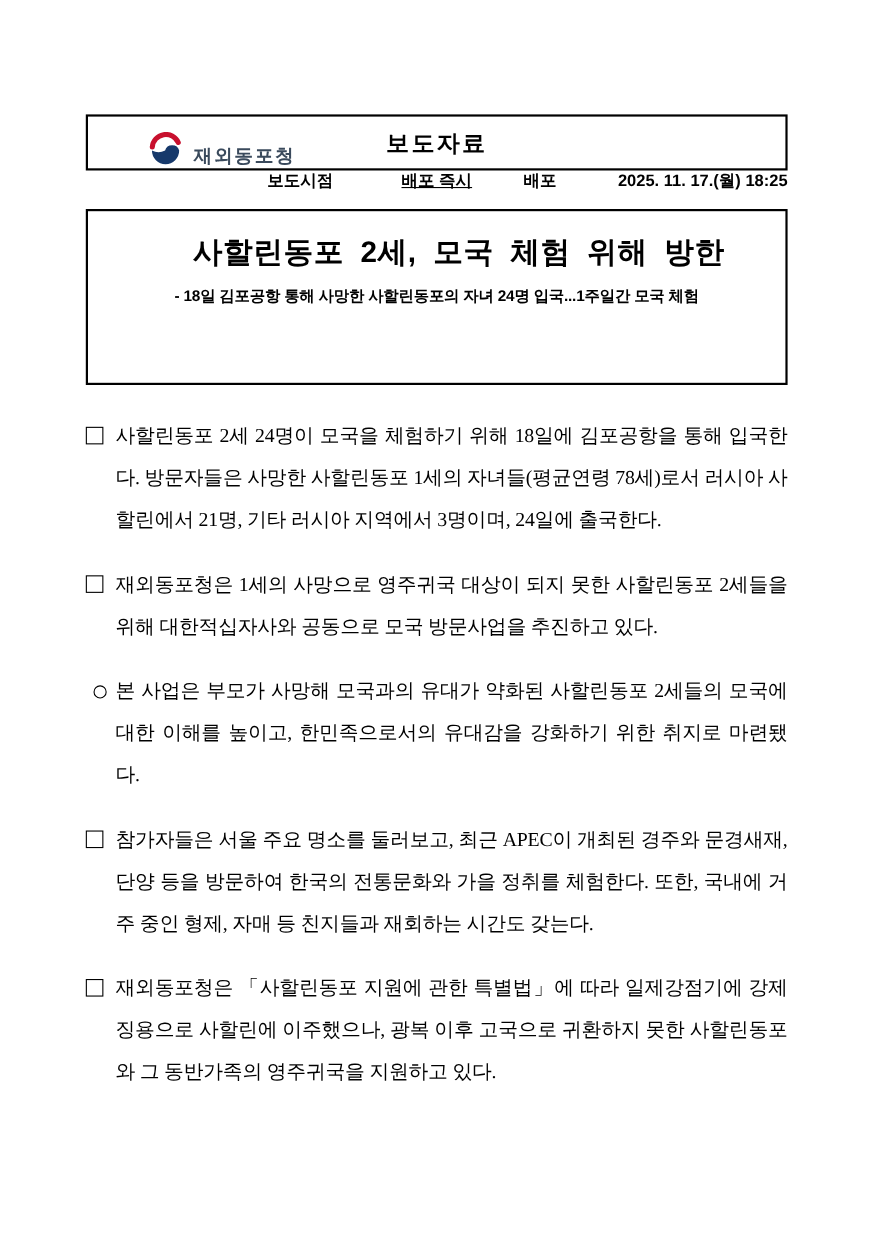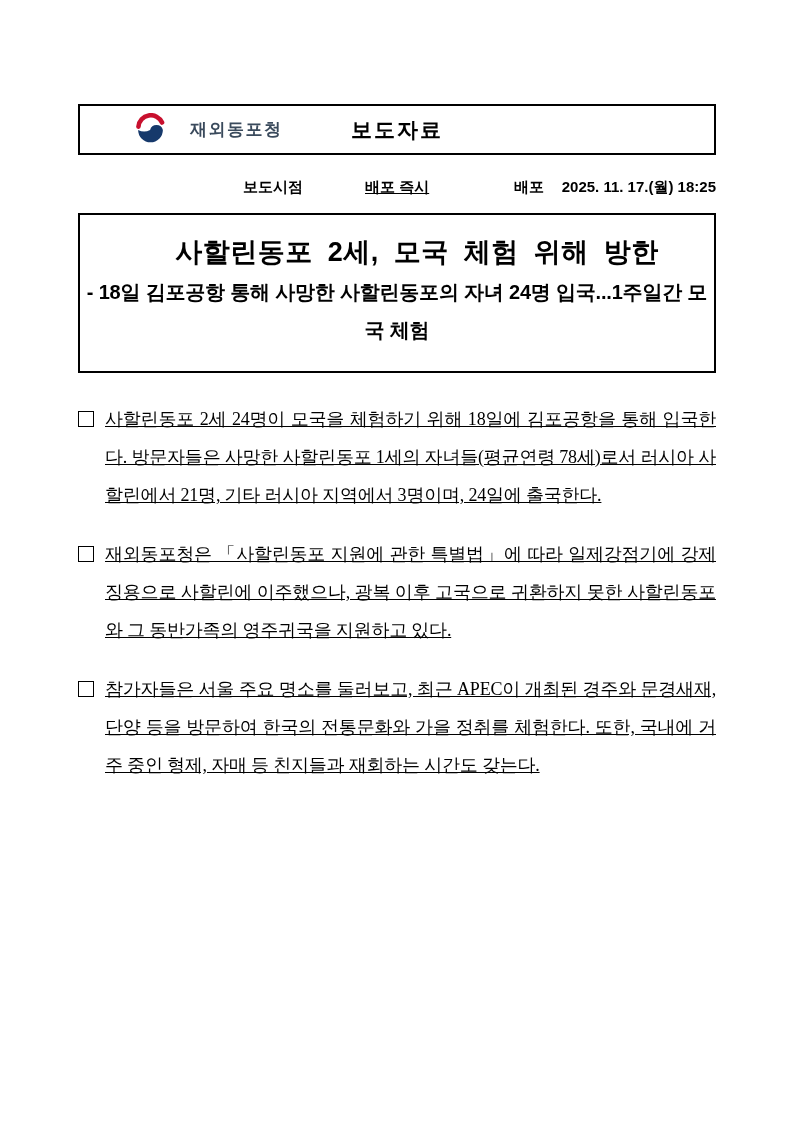--- a/index.html
+++ b/index.html
@@ -26,22 +26,22 @@
     height: 51px;
     border: 2px solid #000;
     position: relative;
   }
   .logo-group {
     position: absolute;
     left: 54px;
     top: 0;
     height: 100%;
     display: flex;
-    align-items: center;
-    gap: 23px;
+    align-items: flex-end;
+    gap: 9px;
   }
   .logo-svg { width: 33px; height: 33px; display: block; }
   .agency-name {
     font-family: "Liberation Sans", sans-serif;
     font-weight: bold;
     font-size: 17px;
     color: #3a4a5c;
     letter-spacing: 1.5px;
   }
   .doc-type {
@@ -54,68 +54,66 @@
     font-family: "Liberation Sans", sans-serif;
     font-weight: bold;
     font-size: 21px;
     letter-spacing: 2px;
   }
 
   
   .info-row {
     position: relative;
     height: 22px;
-    margin-top: 23px;
     font-family: "Liberation Sans", sans-serif;
     font-weight: bold;
     font-size: 15px;
     white-space: nowrap;
   }
   .info-label-1 { position: absolute; left: 165px; }
   .info-value-1 { position: absolute; left: 287px; text-decoration: underline; }
-  .info-label-2 { position: absolute; left: 436px; }
+  .info-label-2 { position: absolute; left: 398px; }
   .info-value-2 { position: absolute; right: 0; }
 
   
   .title-box {
     margin-top: 13px;
     height: 160px;
     border: 2px solid #000;
     text-align: center;
     font-family: "Liberation Sans", sans-serif;
     font-weight: bold;
     padding-top: 16px;
   }
   .main-title {
     font-size: 27px;
     line-height: 42px;
     letter-spacing: 0.5px;
     word-spacing: 7px;
     padding-left: 40px;
   }
   .subtitle {
-    font-size: 20px;
+    font-size: 14px;
     line-height: 38px;
     letter-spacing: -0.2px;
   }
   .subtitle:first-of-type { margin-top: 7px; }
 
   
   .doc-body {
     margin-top: 27px;
     font-size: 18px;
     line-height: 38px;
     text-align: justify;
     letter-spacing: -0.2px;
   }
   .para {
     position: relative;
     padding-left: 27px;
     margin-top: 21px;
-    text-decoration: underline;
   }
   .para:first-child { margin-top: 0; }
   .marker {
     position: absolute;
     top: 0;
     display: inline-block;
   }
   .marker-square {
     left: 0;
     top: 11px;
@@ -161,22 +159,30 @@
       <div class="subtitle">- 18일 김포공항 통해 사망한 사할린동포의 자녀 24명 입국...1주일간 모국 체험</div>
     </div>
 
     <div class="doc-body">
       <div class="para">
         <span class="marker marker-square"></span>
         <span>사할린동포 2세 24명이 모국을 체험하기 위해 18일에 김포공항을 통해 입국한다. 방문자들은 사망한 사할린동포 1세의 자녀들(평균연령 78세)로서 러시아 사할린에서 21명, 기타 러시아 지역에서 3명이며, 24일에 출국한다.</span>
       </div>
       <div class="para">
         <span class="marker marker-square"></span>
-        <span>재외동포청은 「사할린동포 지원에 관한 특별법」에 따라 일제강점기에 강제징용으로 사할린에 이주했으나, 광복 이후 고국으로 귀환하지 못한 사할린동포와 그 동반가족의 영주귀국을 지원하고 있다.</span>
+        <span>재외동포청은 1세의 사망으로 영주귀국 대상이 되지 못한 사할린동포 2세들을 위해 대한적십자사와 공동으로 모국 방문사업을 추진하고 있다.</span>
+      </div>
+      <div class="para">
+        <span class="marker marker-circle"></span>
+        <span>본 사업은 부모가 사망해 모국과의 유대가 약화된 사할린동포 2세들의 모국에 대한 이해를 높이고, 한민족으로서의 유대감을 강화하기 위한 취지로 마련됐다.</span>
       </div>
       <div class="para">
         <span class="marker marker-square"></span>
         <span>참가자들은 서울 주요 명소를 둘러보고, 최근 APEC이 개최된 경주와 문경새재, 단양 등을 방문하여 한국의 전통문화와 가을 정취를 체험한다. 또한, 국내에 거주 중인 형제, 자매 등 친지들과 재회하는 시간도 갖는다.</span>
+      </div>
+      <div class="para">
+        <span class="marker marker-square"></span>
+        <span>재외동포청은 「사할린동포 지원에 관한 특별법」에 따라 일제강점기에 강제징용으로 사할린에 이주했으나, 광복 이후 고국으로 귀환하지 못한 사할린동포와 그 동반가족의 영주귀국을 지원하고 있다.</span>
       </div>
     </div>
 
   </div>
 </div>
 
 </body></html>

